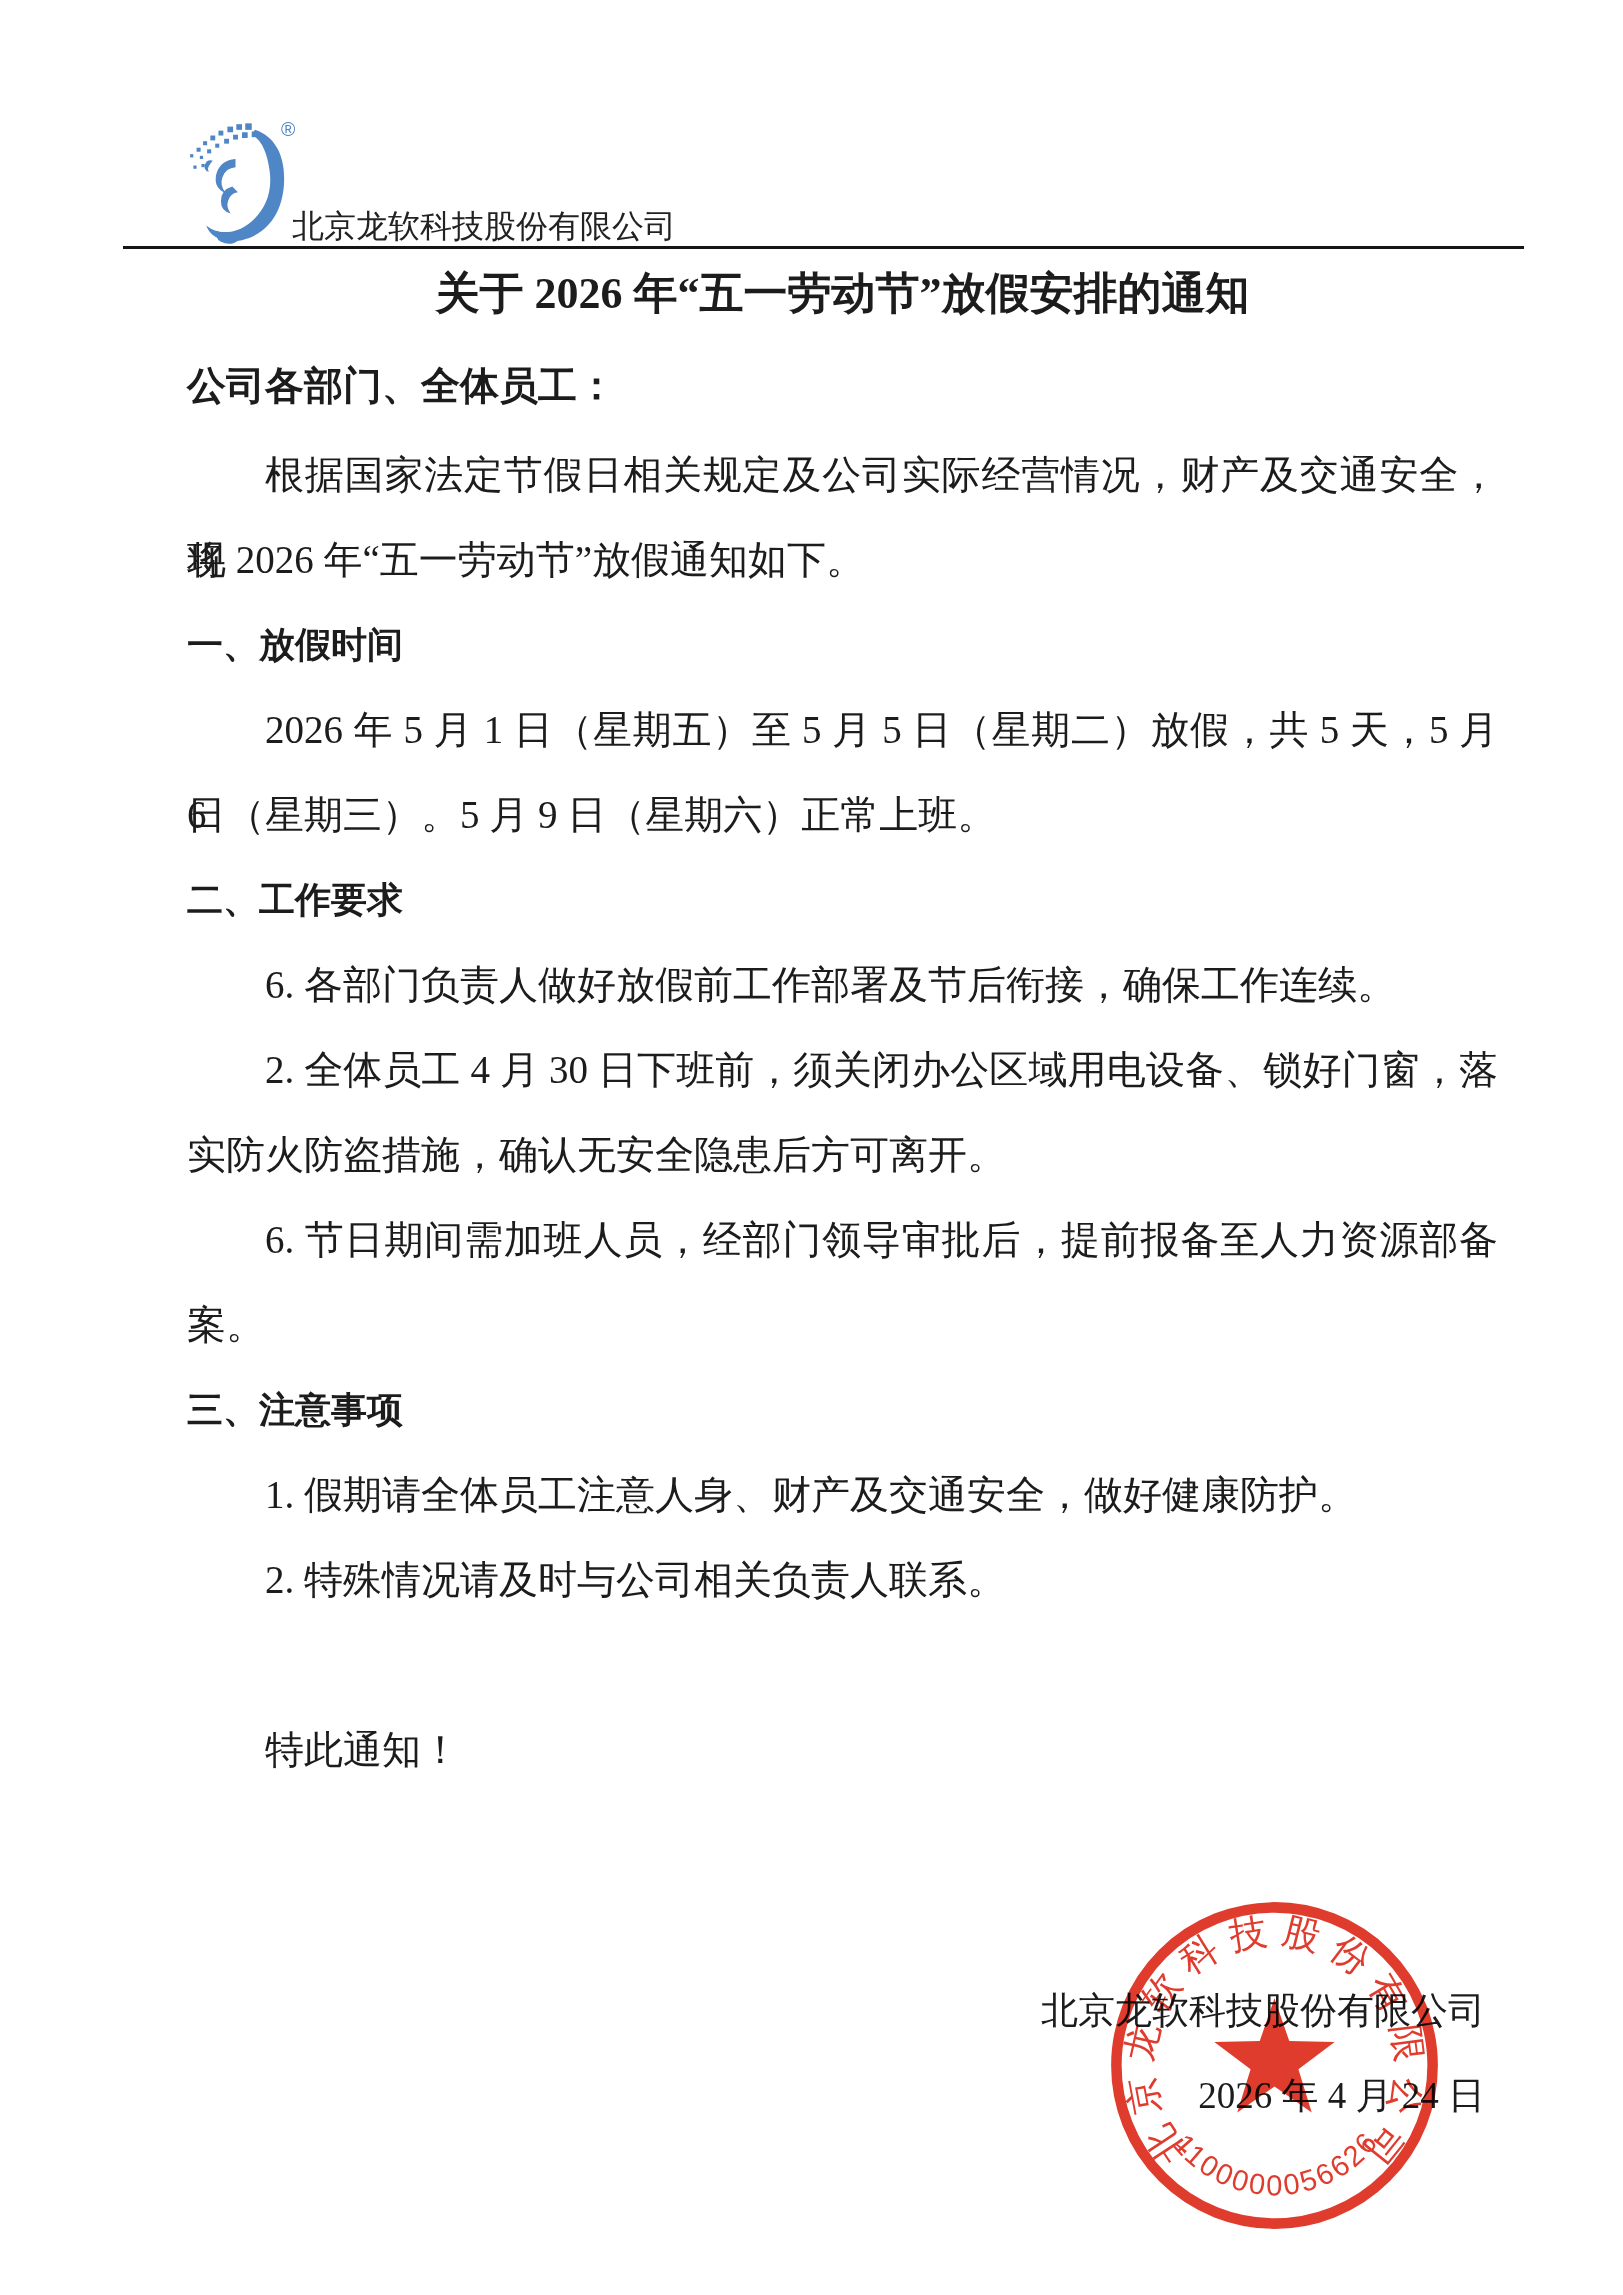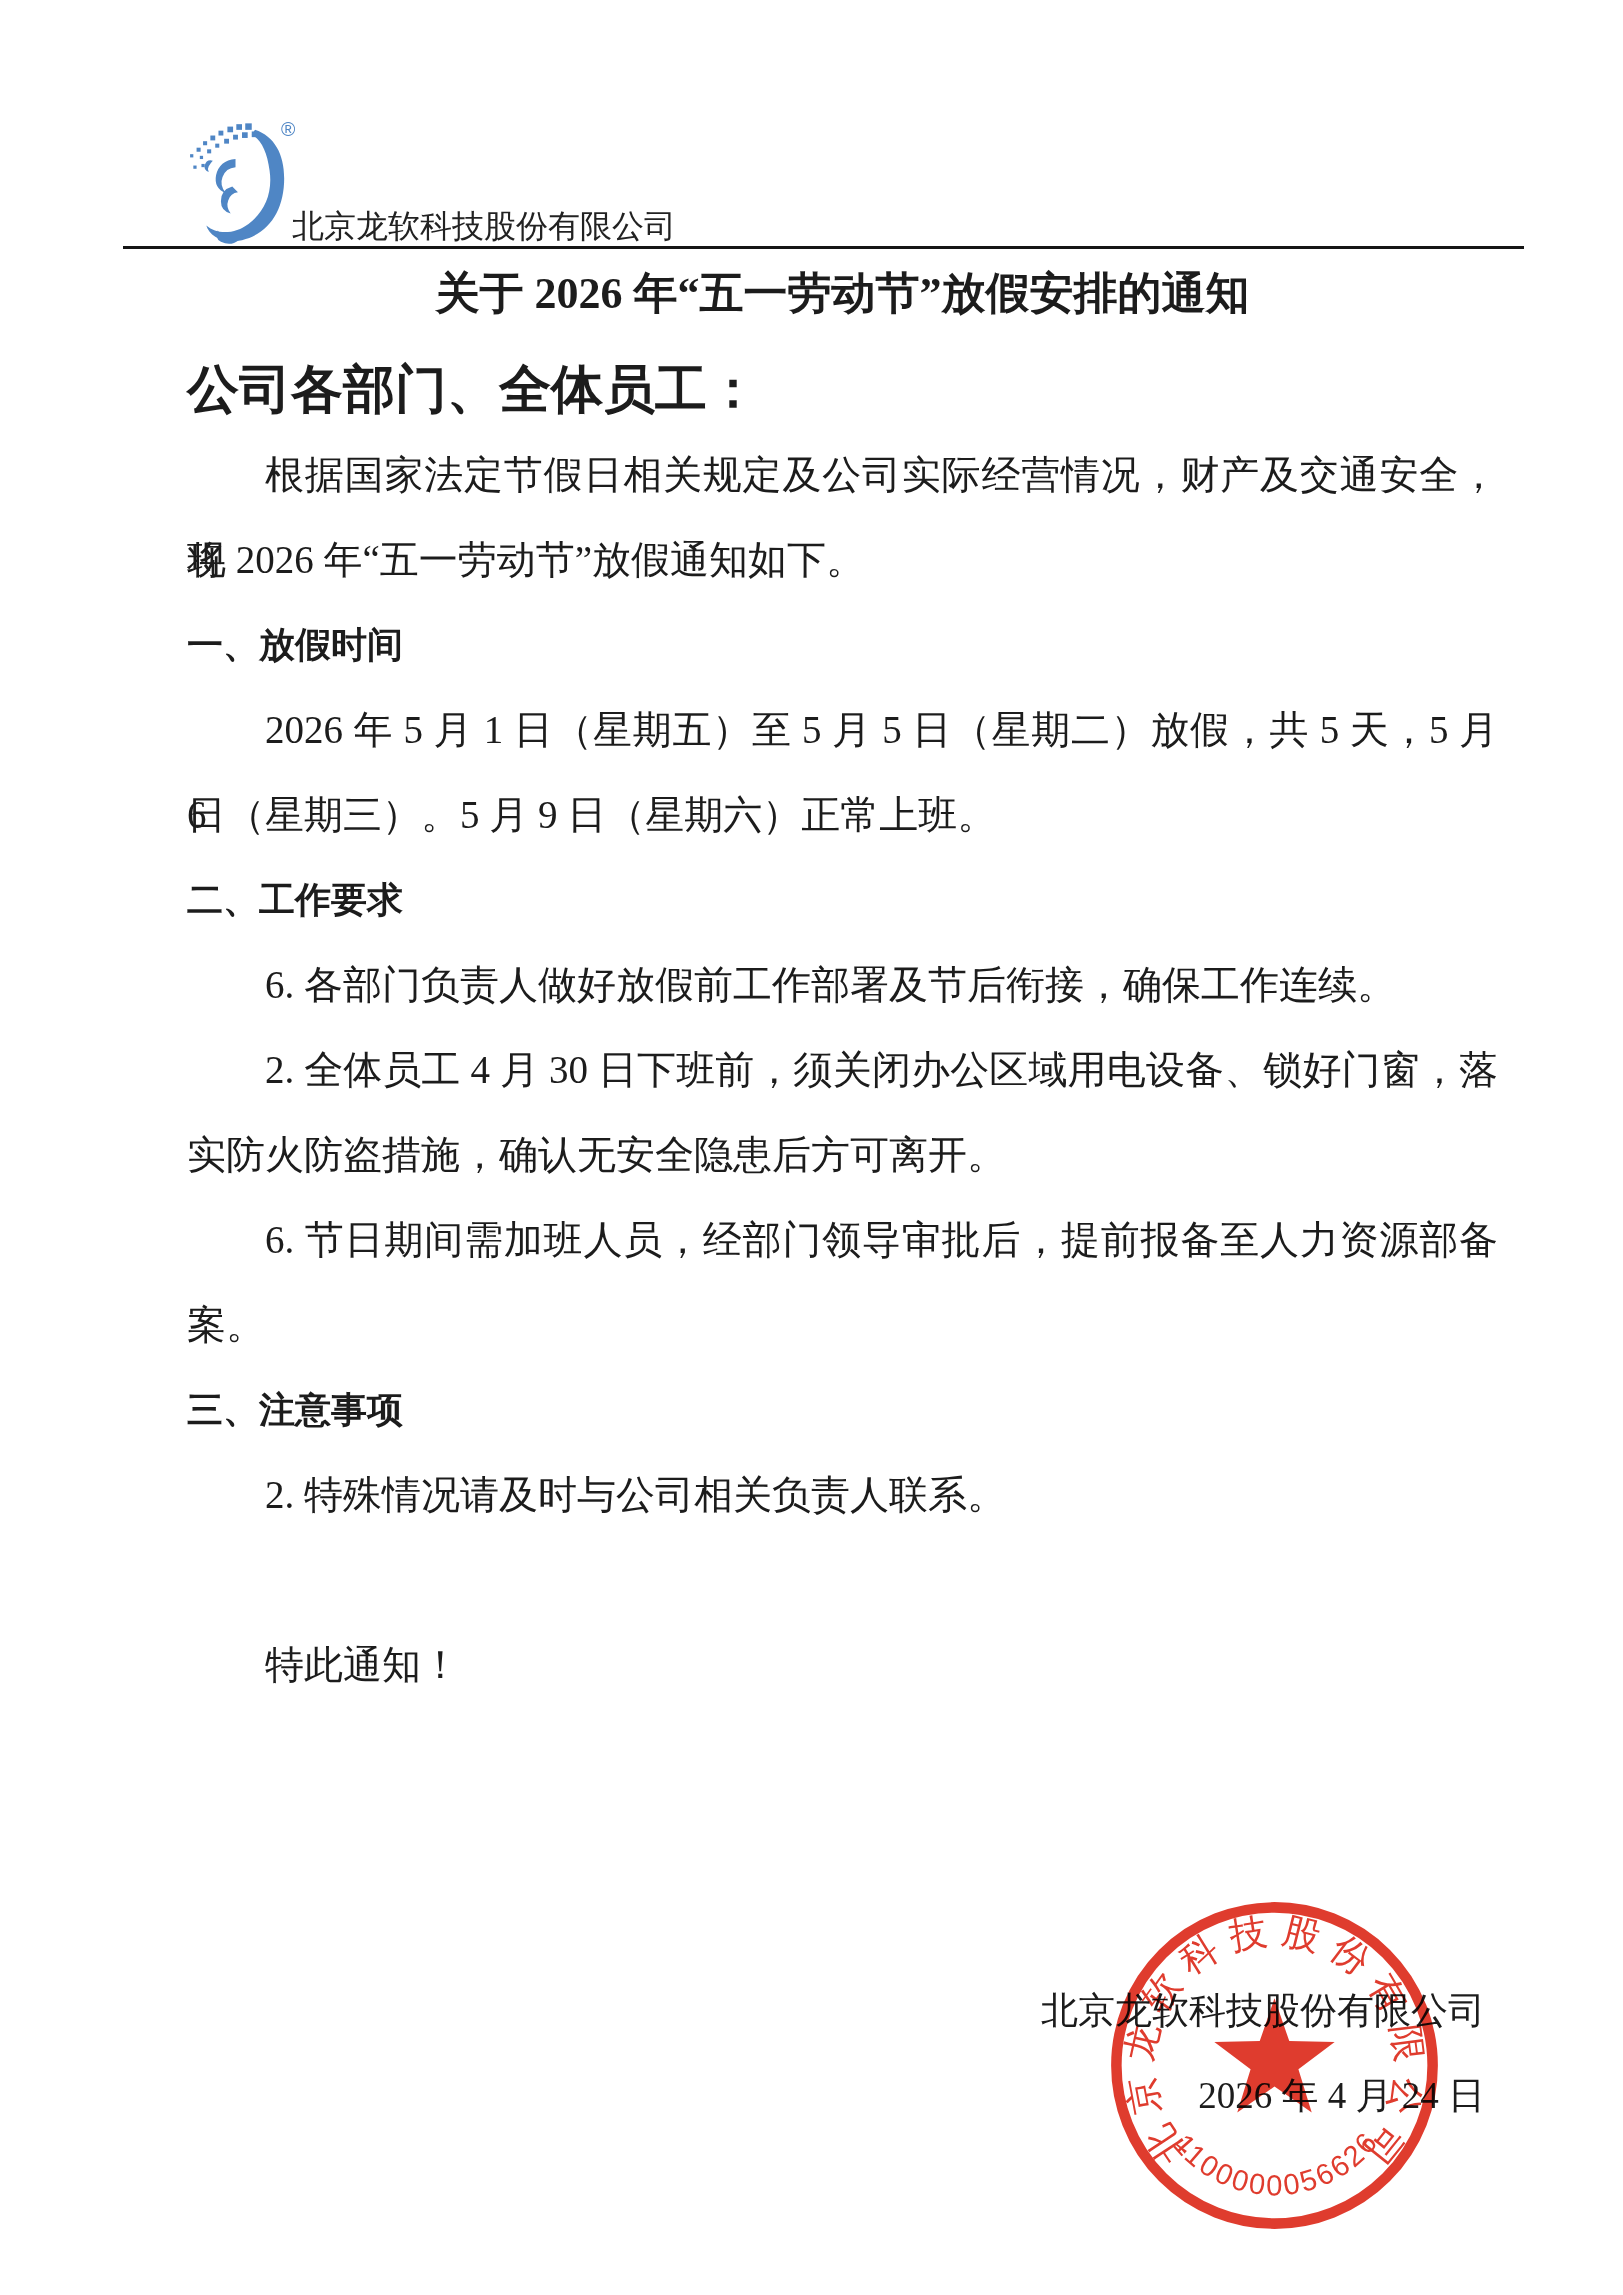--- a/index.html
+++ b/index.html
@@ -37,22 +37,22 @@
   .ln{height:85px;line-height:85px;white-space:nowrap;}
   .ln.indent{padding-left:78px;}
   .ln.fill{white-space:normal;text-align:justify;text-align-last:justify;}
   .ln.fill.indent{padding-left:0;text-indent:78px;}
   .ln.blank{height:85px;}
   .heading{
     font-family:"Liberation Sans","DejaVu Sans",sans-serif;
     font-weight:700;font-size:36px;
   }
   .salutation{
-    font-family:Liberation Sans, sans-serif;
-    font-weight:700;font-size:52px;
+    font-family:Liberation Mono, monospace;
+    font-weight:700;font-size:39px;
   }
   
   .signature-block{
     position:absolute;right:138px;top:1968px;
     text-align:right;font-size:37px;
   }
   .signature-block .ln{height:85px;line-height:85px;}
   
   .seal{
     position:absolute;left:1088px;top:1879px;width:373px;height:373px;
@@ -119,20 +119,21 @@
     <div class="ln">日（星期三）。5 月 9 日（星期六）正常上班。</div>
 
     <div class="ln heading">二、工作要求</div>
     <div class="ln indent">6. 各部门负责人做好放假前工作部署及节后衔接，确保工作连续。</div>
     <div class="ln fill indent">2. 全体员工 4 月 30 日下班前，须关闭办公区域用电设备、锁好门窗，落</div>
     <div class="ln">实防火防盗措施，确认无安全隐患后方可离开。</div>
     <div class="ln fill indent">6. 节日期间需加班人员，经部门领导审批后，提前报备至人力资源部备</div>
     <div class="ln">案。</div>
 
     <div class="ln heading">三、注意事项</div>
+    <div class="ln indent">1. 假期请全体员工注意人身、财产及交通安全，做好健康防护。</div>
     <div class="ln indent">2. 特殊情况请及时与公司相关负责人联系。</div>
 
     <div class="ln blank"></div>
 
     <div class="ln indent">特此通知！</div>
   </div>
 
   <div class="signature-block">
     <div class="ln">北京龙软科技股份有限公司</div>
     <div class="ln">2026 年 4 月 24 日</div>

